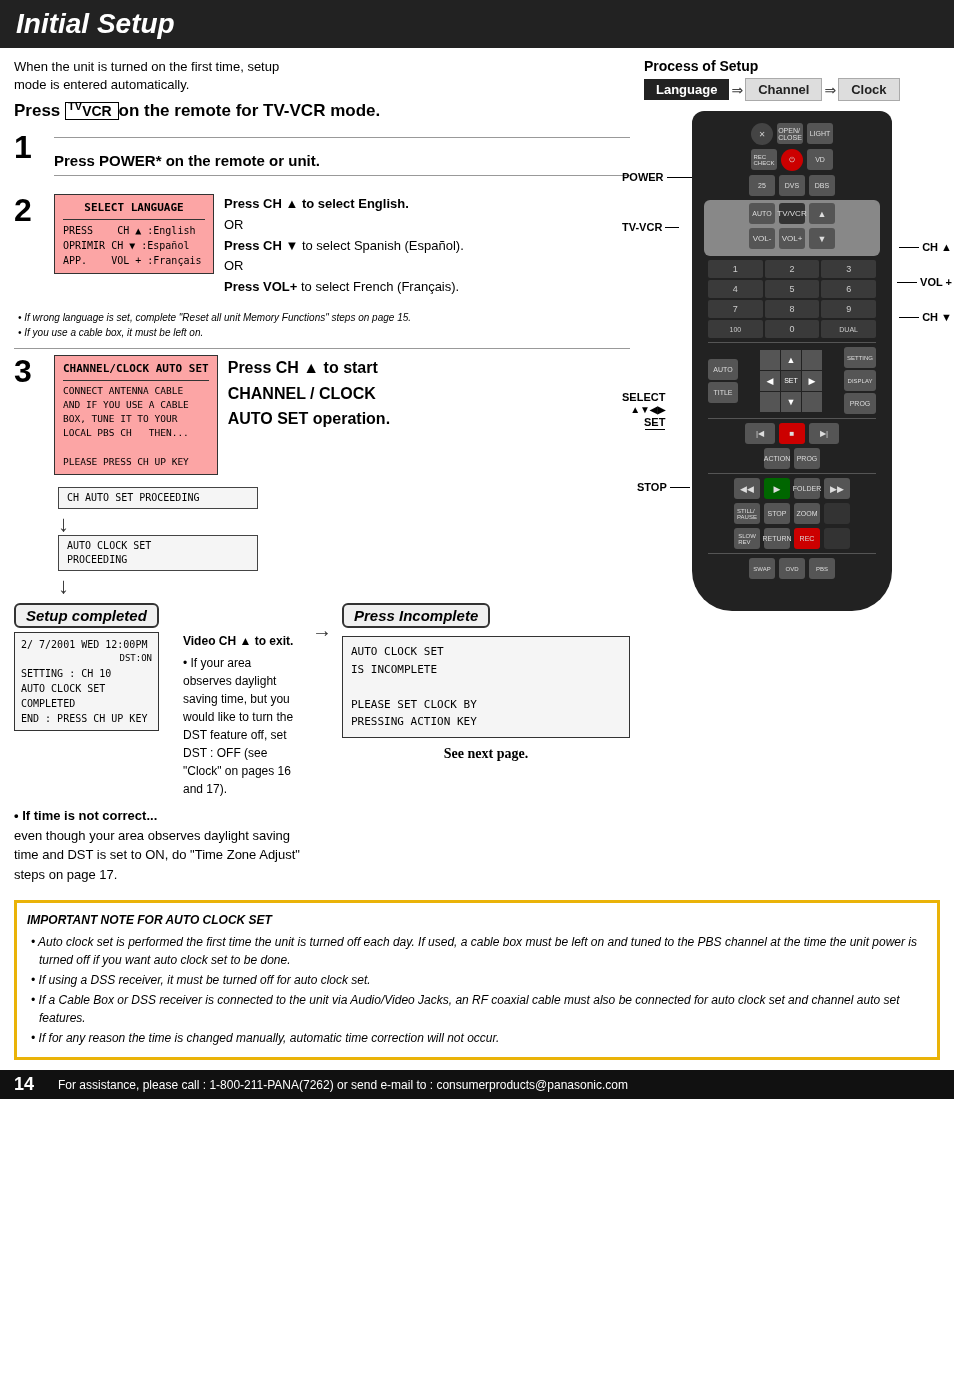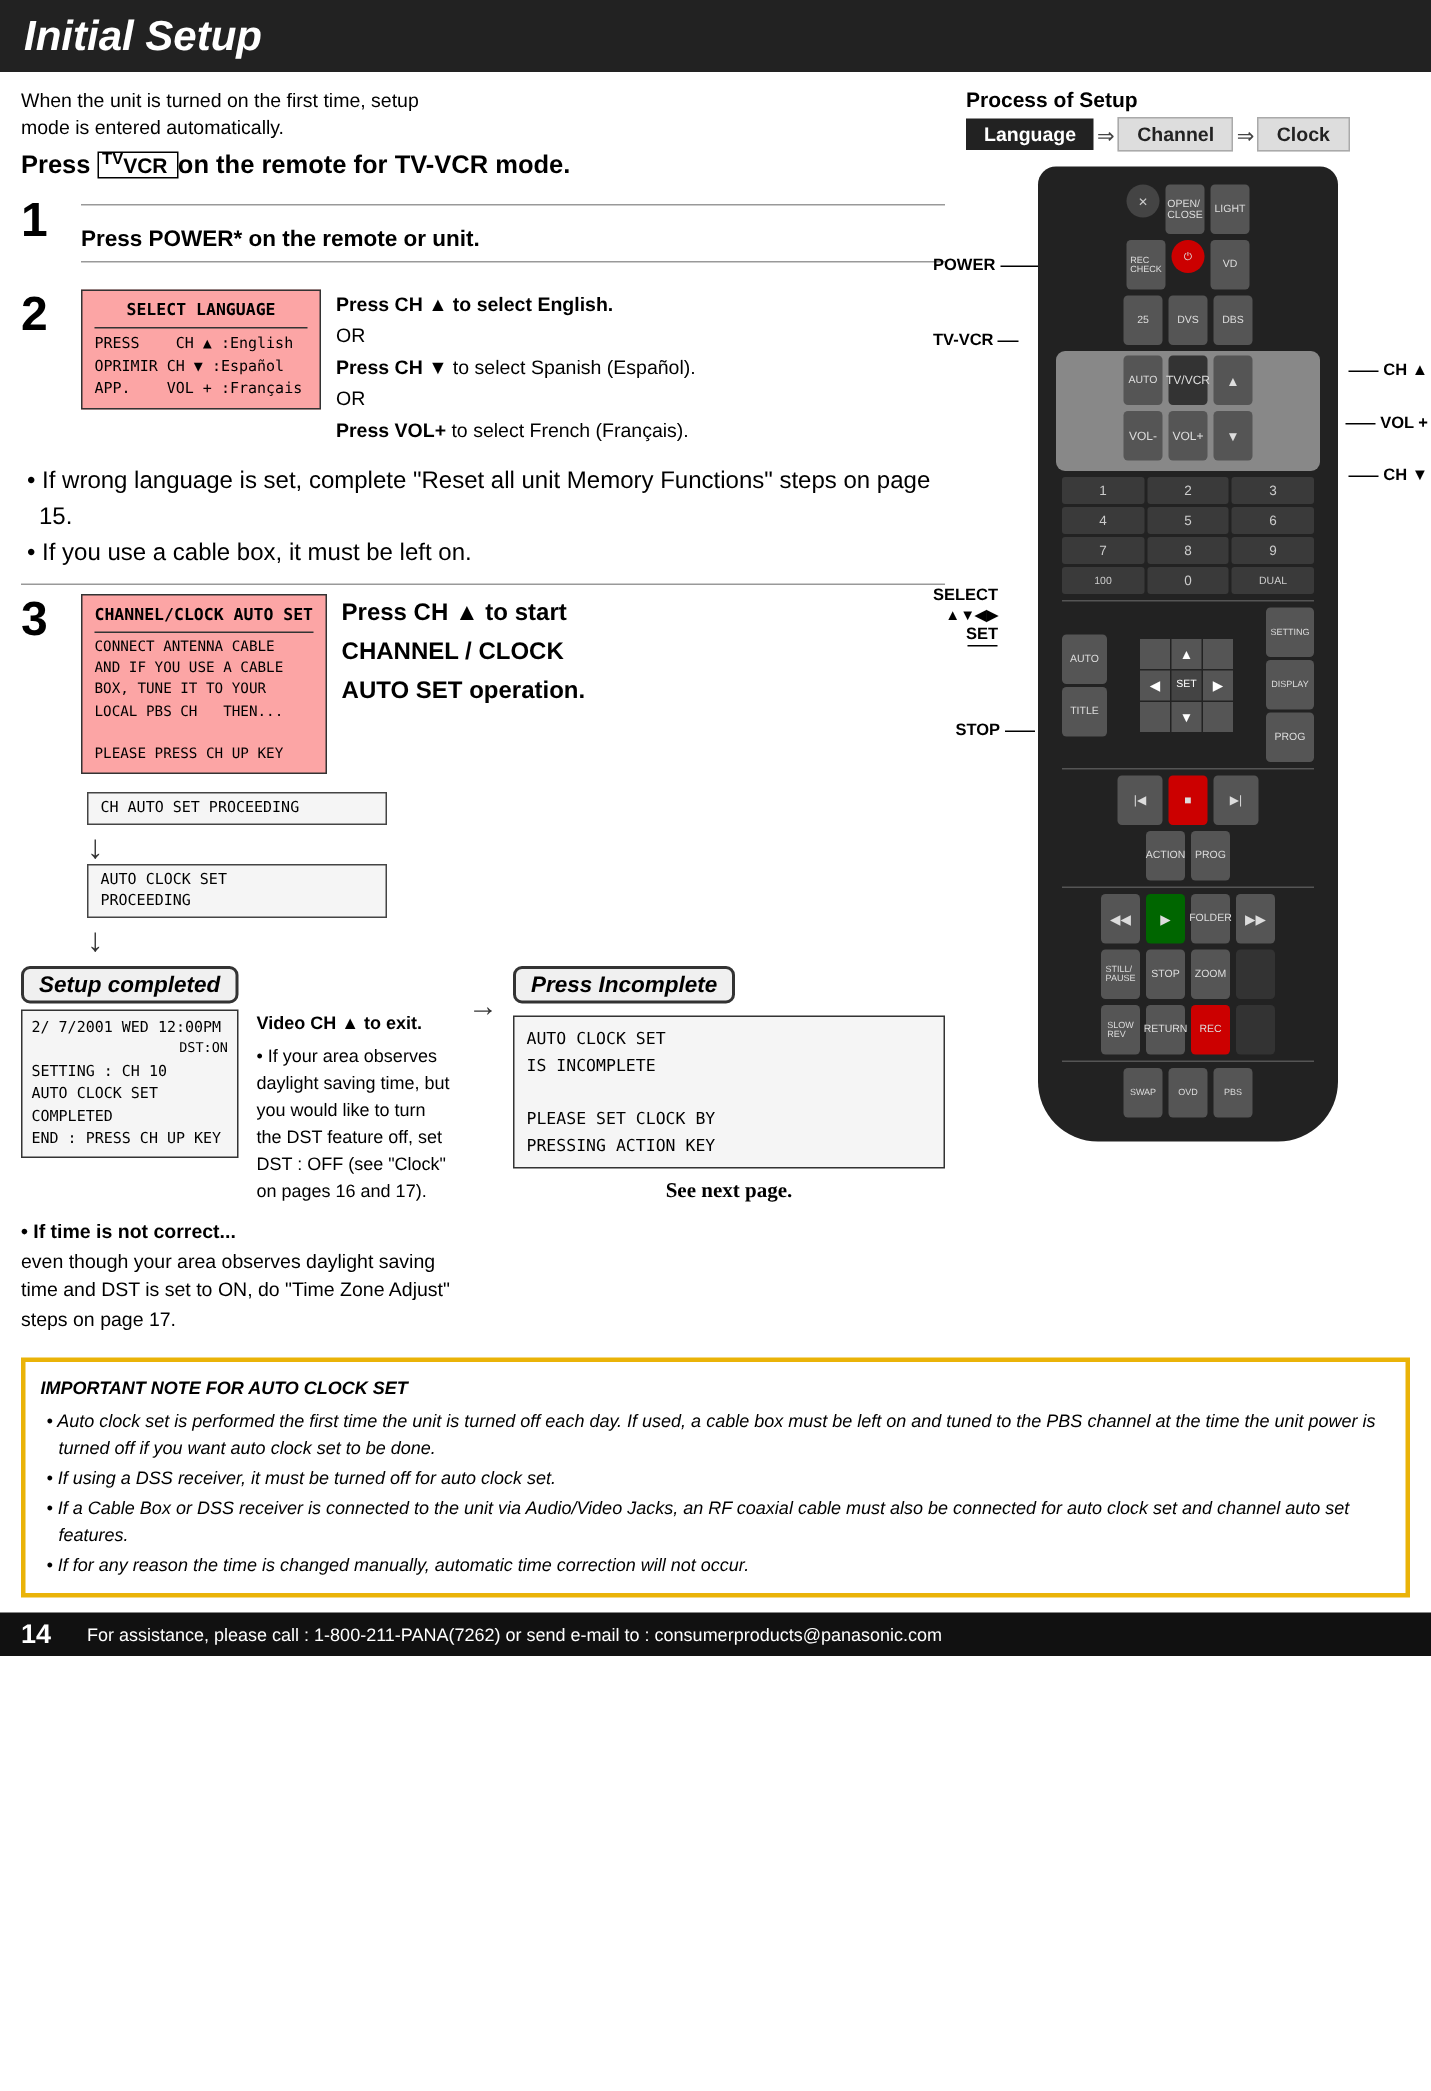--- a/index.html
+++ b/index.html
@@ -92,23 +92,24 @@
     .step2-instructions {
       font-size: 13px;
       line-height: 1.6;
     }
 
     .step2-instructions strong {
       font-weight: bold;
     }
 
     .bullet-notes {
-      font-size: 16px;
+      font-size: 10px;
       line-height: 1.5;
       margin: 8px 0 8px 0;
+      font-style: italic;
     }
 
     .bullet-notes li {
       list-style: none;
       padding-left: 12px;
       text-indent: -8px;
     }
 
     .bullet-notes li::before {
       content: "• ";
@@ -169,21 +170,21 @@
       padding: 2px 10px;
       font-size: 15px;
       font-weight: bold;
       font-style: italic;
       background: #f0f0f0;
       margin-bottom: 4px;
     }
 
     .completed-content {
       display: flex;
-      gap: 12px;
+      gap: 24px;
       align-items: flex-start;
     }
 
     .completed-screen {
       font-size: 10px;
       font-family: monospace;
       border: 1px solid #333;
       padding: 4px 6px;
       background: #f5f5f5;
       min-width: 145px;
@@ -325,21 +326,21 @@
       display: flex;
       justify-content: center;
       gap: 4px;
       margin-bottom: 4px;
     }
 
     .remote-btn {
       background: #555;
       border-radius: 3px;
       width: 26px;
-      height: 33px;
+      height: 21px;
       display: flex;
       align-items: center;
       justify-content: center;
       font-size: 7px;
       color: #ddd;
       cursor: pointer;
     }
 
     .remote-number-grid {
       display: grid;

